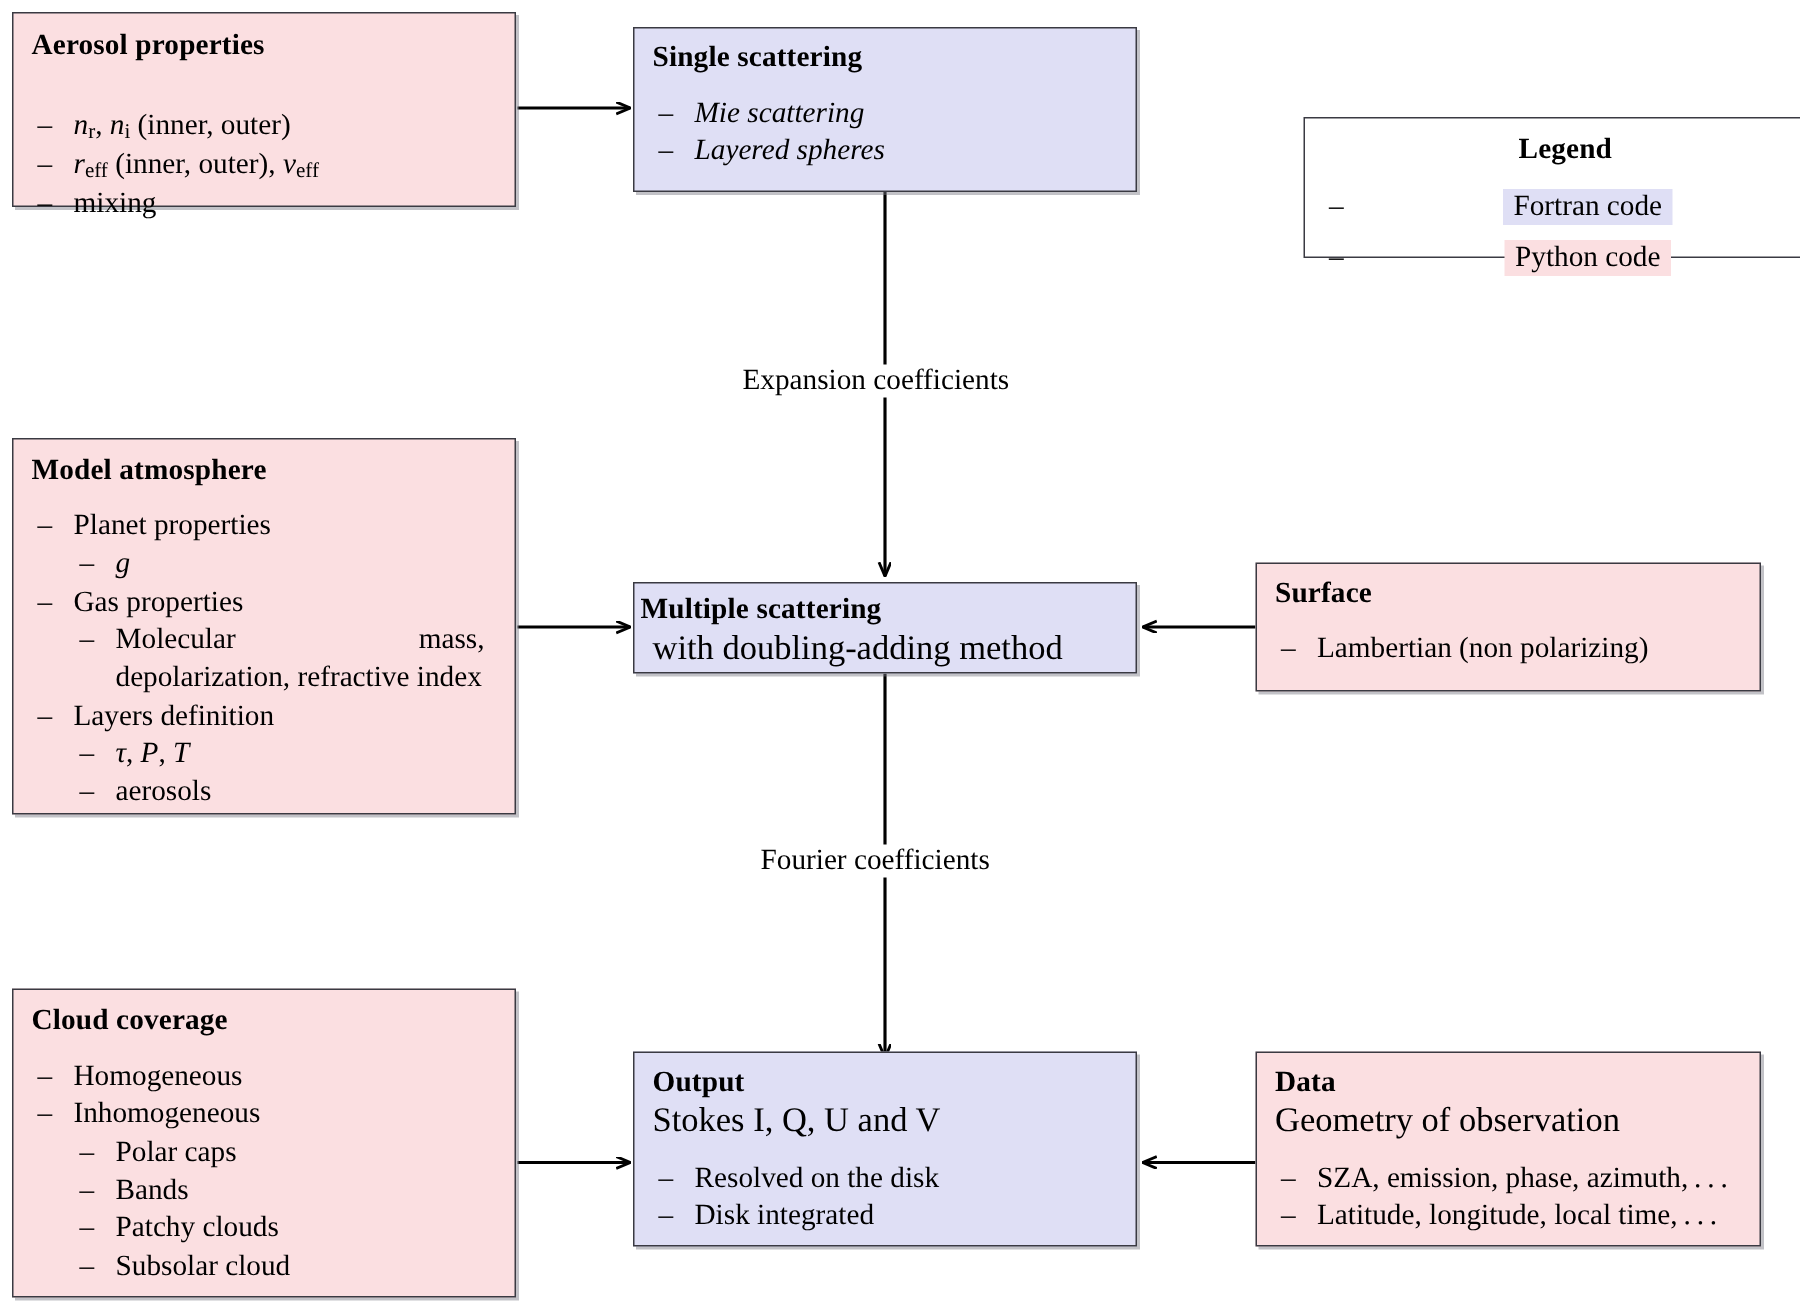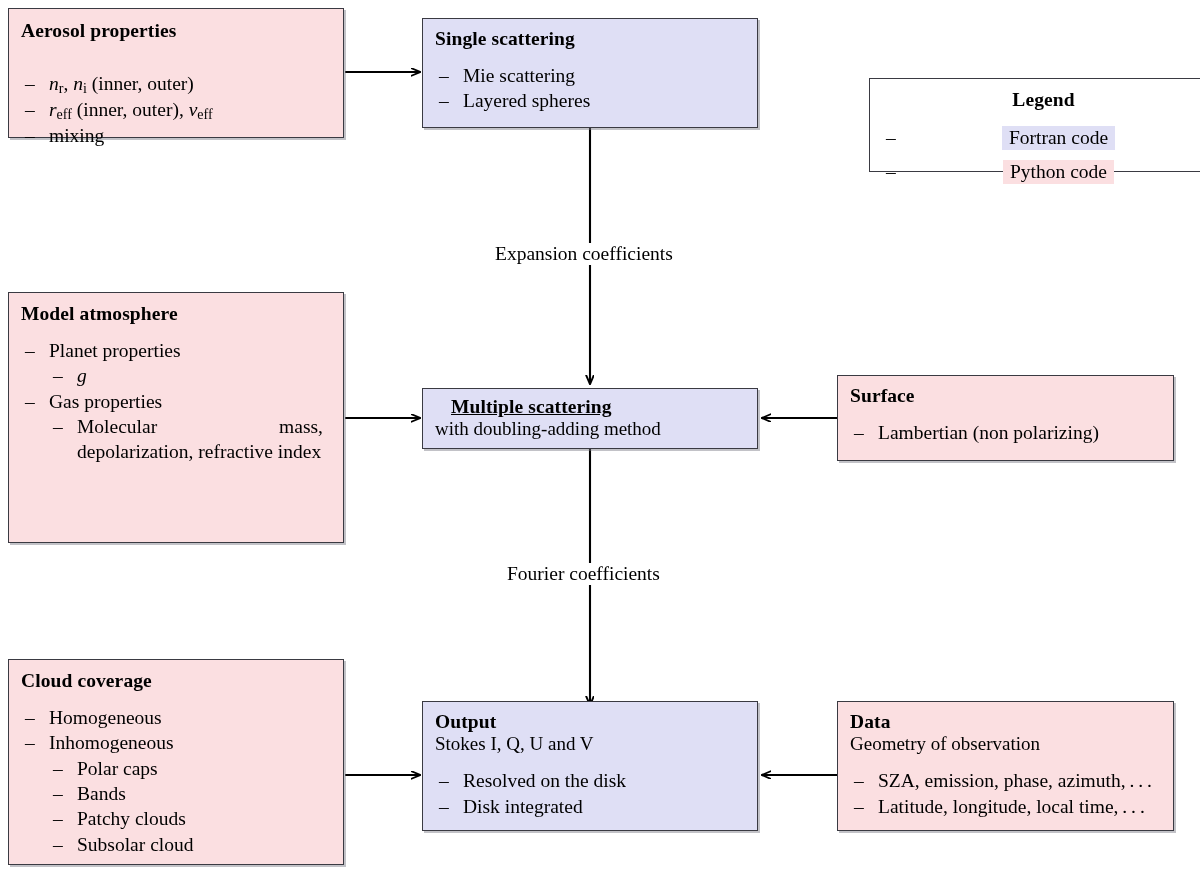--- a/index.html
+++ b/index.html
@@ -31,21 +31,21 @@
   .blue  { background: #dfdff5; }
   .white { background: #ffffff; }
 
   .title {
     font-weight: bold;
     font-size: 19.5px;
     line-height: 1.12;
     letter-spacing: 0.1px;
   }
   .subtitle {
-    font-size: 19px;
+    font-size: 23px;
     line-height: 1.18;
   }
   .bullets {
     list-style: none;
     margin: 0;
     padding: 0;
   }
   .bullets > li {
     font-size: 19.5px;
     line-height: 1.30;
@@ -136,21 +136,21 @@
   <div class="title" style="margin:11px 0 0 12px;">Aerosol properties</div>
   <ul class="bullets" style="margin:29px 0 0 14px;">
     <li><span class="it">n<span class="sub">r</span></span>, <span class="it">n<span class="sub">i</span></span> (inner, outer)</li>
     <li><span class="it">r</span><span class="sub">eff</span> (inner, outer), <span class="it">v</span><span class="sub">eff</span></li>
     <li>mixing</li>
   </ul>
 </div>
 
 <div class="box blue" style="left:422px; top:18px; width:336px; height:110px;">
   <div class="title" style="margin:9px 0 0 12px;">Single scattering</div>
-  <ul class="bullets" style="margin:13px 0 0 14px;">
+  <ul class="bullets" style="margin:13px 0 0 14px;font-style:italic;">
     <li>Mie scattering</li>
     <li>Layered spheres</li>
   </ul>
 </div>
 
 <div class="box white" style="left:869px; top:78px; width:337px; height:94px; box-shadow:none;text-align:center;">
   <div class="title" style="margin:10px 0 0 12px;">Legend</div>
   <ul class="bullets legend-list" style="margin:14px 0 0 14px;">
     <li>
       <span class="swatch-text sw-blue">Fortran code</span>
@@ -169,25 +169,32 @@
       <ul class="sub-bullets">
         <li><span class="it">g</span></li>
       </ul>
     </li>
     <li>
       <span>Gas properties</span>
       <ul class="sub-bullets">
         <li class="just2" style="padding-right:20px;">Molecular mass, depolarization, refractive index</li>
       </ul>
     </li>
+    <li>
+      <span>Layers definition</span>
+      <ul class="sub-bullets">
+        <li><span class="it">τ</span>, <span class="it">P</span>, <span class="it">T</span></li>
+        <li>aerosols</li>
+      </ul>
+    </li>
   </ul>
 </div>
 
 <div class="box blue" style="left:422px; top:388px; width:336px; height:61px;">
-  <div class="title" style="margin:7px 0 0 28px;text-decoration:underline;">Multiple scattering</div>
+  <div class="title" style="margin:7px 0 0 4px;">Multiple scattering</div>
   <div class="subtitle" style="margin:0 0 0 12px;">with doubling-adding method</div>
 </div>
 
 <div class="box pink" style="left:837px; top:375px; width:337px; height:86px;">
   <div class="title" style="margin:9px 0 0 12px;">Surface</div>
   <ul class="bullets" style="margin:13px 0 0 14px;">
     <li>Lambertian (non polarizing)</li>
   </ul>
 </div>
 

